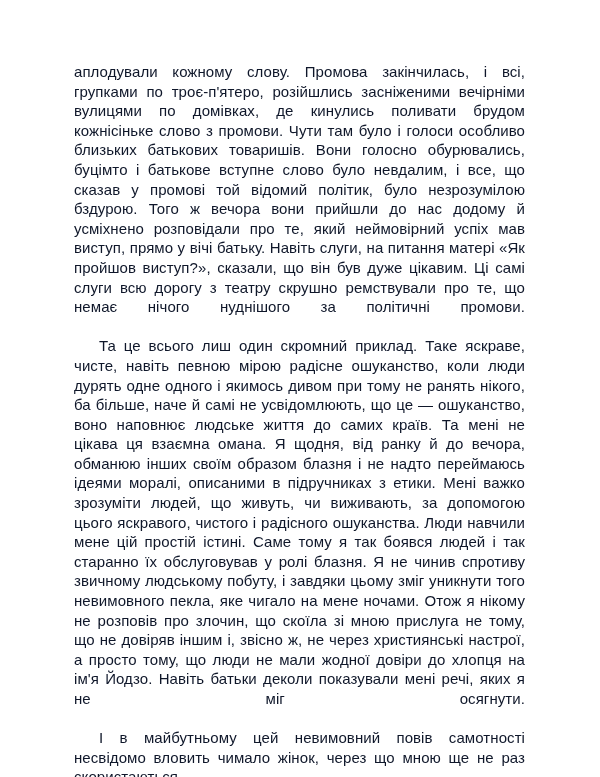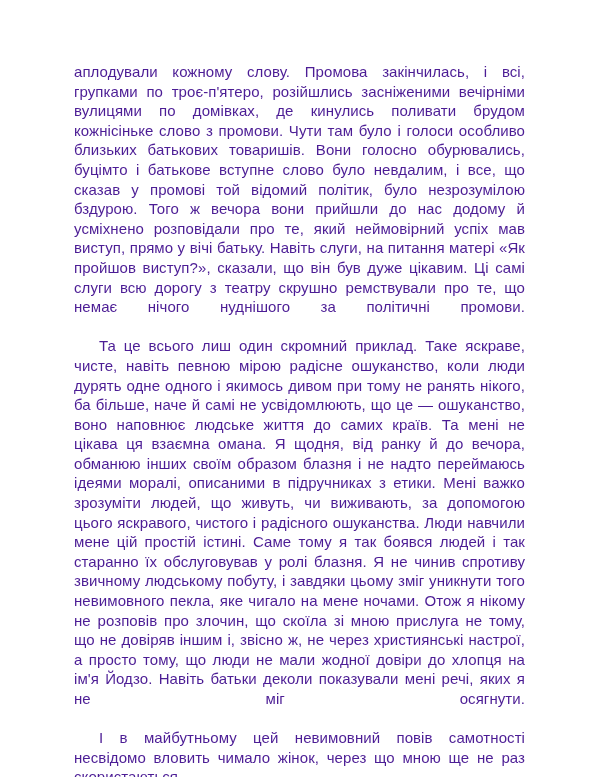--- a/index.html
+++ b/index.html
@@ -28,21 +28,21 @@
     top: 62px;
     width: 451px;
   }
   .paragraph {
     margin: 0;
     padding: 0;
     font-size: 15px;
     line-height: 19.6px;
     text-align: justify;
     text-justify: inter-word;
-    color: #4c1d95;
+    color: #0f172a;
     letter-spacing: 0.005em;
     word-spacing: 0.01em;
     -webkit-font-smoothing: antialiased;
   }
   .paragraph.indented {
     text-indent: 25px;
   }
   
   .paragraph:after {
     content: "";

